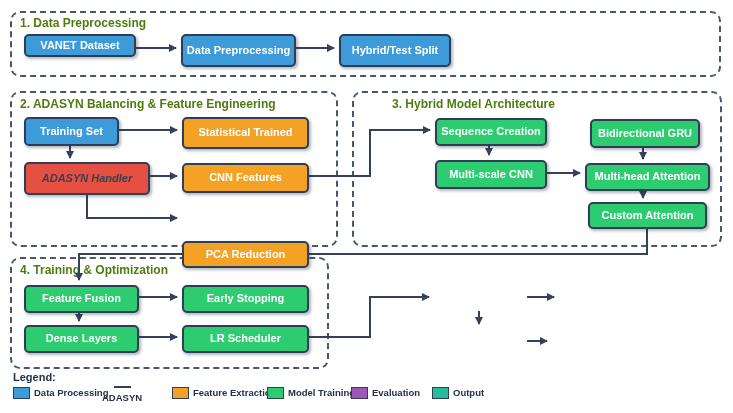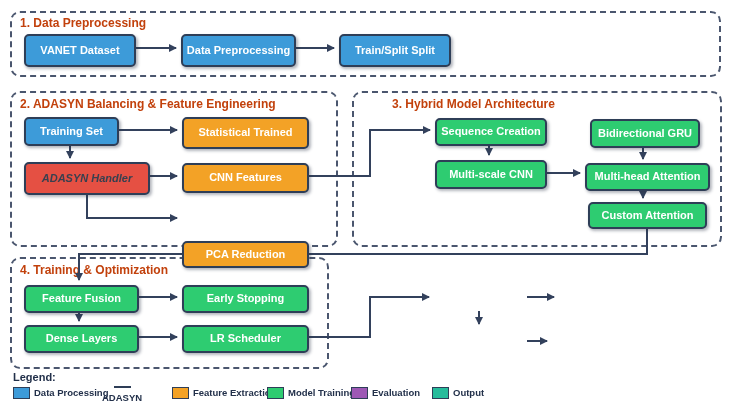--- a/index.html
+++ b/index.html
@@ -1,40 +1,40 @@
 <!DOCTYPE html>
 <html><head>
 <meta charset="utf-8">
 <style>
   html,body{margin:0;padding:0;background:#ffffff;}
   .stage{position:relative;width:733px;height:413px;background:#ffffff;
          font-family:"Liberation Sans",sans-serif;overflow:hidden;}
   .section{position:absolute;border:2px dashed #4a566e;border-radius:10px;background:transparent;}
-  .section-title{position:absolute;font-weight:bold;font-size:12px;color:#c2410c;white-space:nowrap;}
+  .section-title{position:absolute;font-weight:bold;font-size:12px;color:#4d7c0f;white-space:nowrap;}
   .node{position:absolute;border:2px solid #2e3e57;border-radius:5px;color:#ffffff;
         font-weight:bold;font-size:11px;line-height:1.05;display:flex;align-items:center;
         justify-content:center;text-align:center;white-space:nowrap;z-index:2;
         box-shadow:1.5px 2px 3px rgba(40,50,70,.35);box-sizing:border-box;}
   svg.connectors{position:absolute;left:0;top:0;z-index:1;pointer-events:none;}
   svg.connectors polyline{fill:none;stroke:#33415c;stroke-width:2;}
   .legend-title{position:absolute;left:13px;top:371px;font-weight:bold;font-size:11px;color:#22304a;}
   .legend-item{position:absolute;top:386px;display:flex;align-items:center;gap:4px;height:13px;}
   .swatch{display:inline-block;width:17px;height:12px;border:1.5px solid #2e3e57;box-sizing:border-box;}
   .legend-label{font-weight:bold;font-size:9.5px;color:#22304a;white-space:nowrap;}
 </style>
 </head>
 <body>
 
 <div class="stage">
 
   <div class="section" style="left:10px;top:11px;width:707px;height:62px;">
     <span class="section-title" style="left:8px;top:3px;">1. Data Preprocessing</span>
-    <div class="node" style="left: 12px; top: 21px; width: 112px; height: 33px; background: rgb(61, 155, 217);">VANET Dataset</div>
+    <div class="node" style="left: 12px; top: 21px; width: 112px; height: 23px; background: rgb(61, 155, 217);">VANET Dataset</div>
     <div class="node" style="left: 169px; top: 21px; width: 115px; height: 33px; background: rgb(61, 155, 217);">Data Preprocessing</div>
-    <div class="node" style="left: 327px; top: 21px; width: 112px; height: 33px; background: rgb(61, 155, 217);">Train/Split Split</div>
+    <div class="node" style="left: 327px; top: 21px; width: 112px; height: 33px; background: rgb(61, 155, 217);">Hybrid/Test Split</div>
   </div>
 
   <div class="section" style="left:10px;top:91px;width:324px;height:152px;">
     <span class="section-title" style="left:8px;top:4px;">2. ADASYN Balancing &amp; Feature Engineering</span>
     <div class="node" style="left: 12px; top: 24px; width: 95px; height: 29px; background: rgb(61, 155, 217);">Training Set</div>
     <div class="node" style="left: 12px; top: 69px; width: 126px; height: 33px; background: rgb(229, 80, 67); color: rgb(56, 64, 79); font-style: italic;">ADASYN Handler</div>
     <div class="node" style="left: 170px; top: 24px; width: 127px; height: 32px; background: rgb(243, 162, 38);">Statistical Trained</div>
     <div class="node" style="left: 170px; top: 70px; width: 127px; height: 30px; background: rgb(243, 162, 38);">CNN Features</div>
     <div class="node" style="left: 170px; top: 114px; width: 127px; height: 27px; background: rgb(243, 162, 38); margin-top: 34px;">PCA Reduction</div>
   </div>

